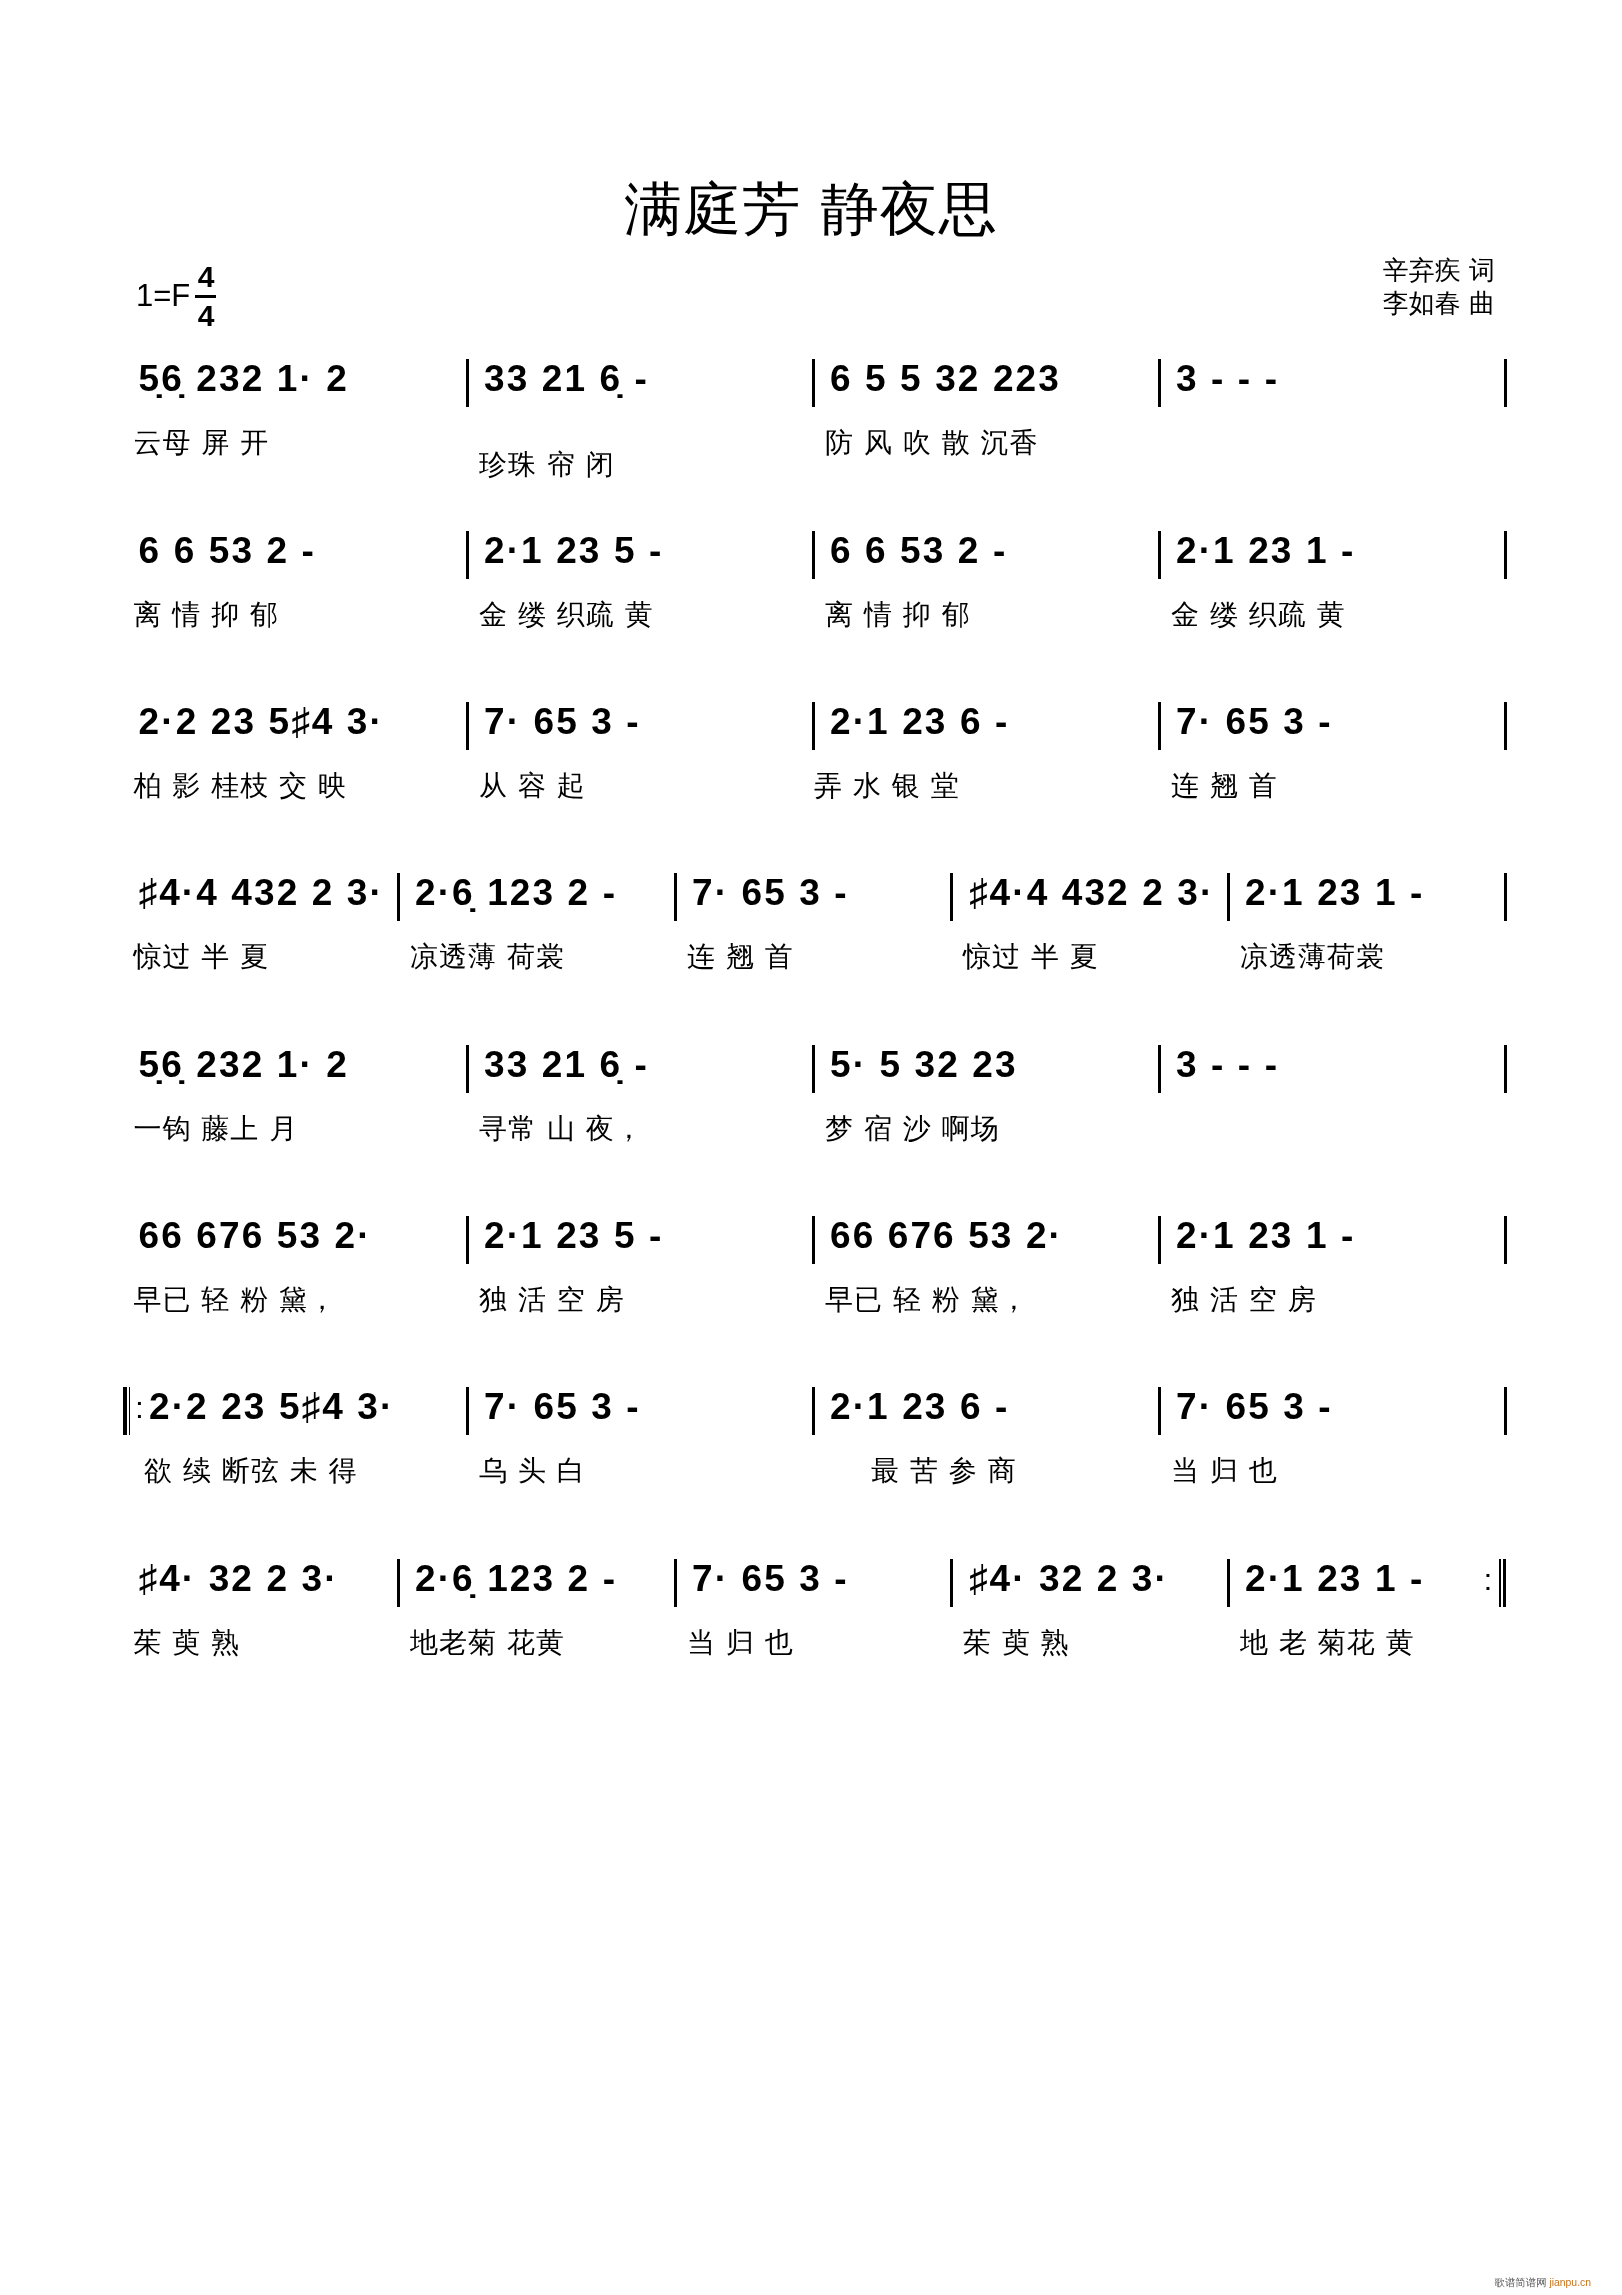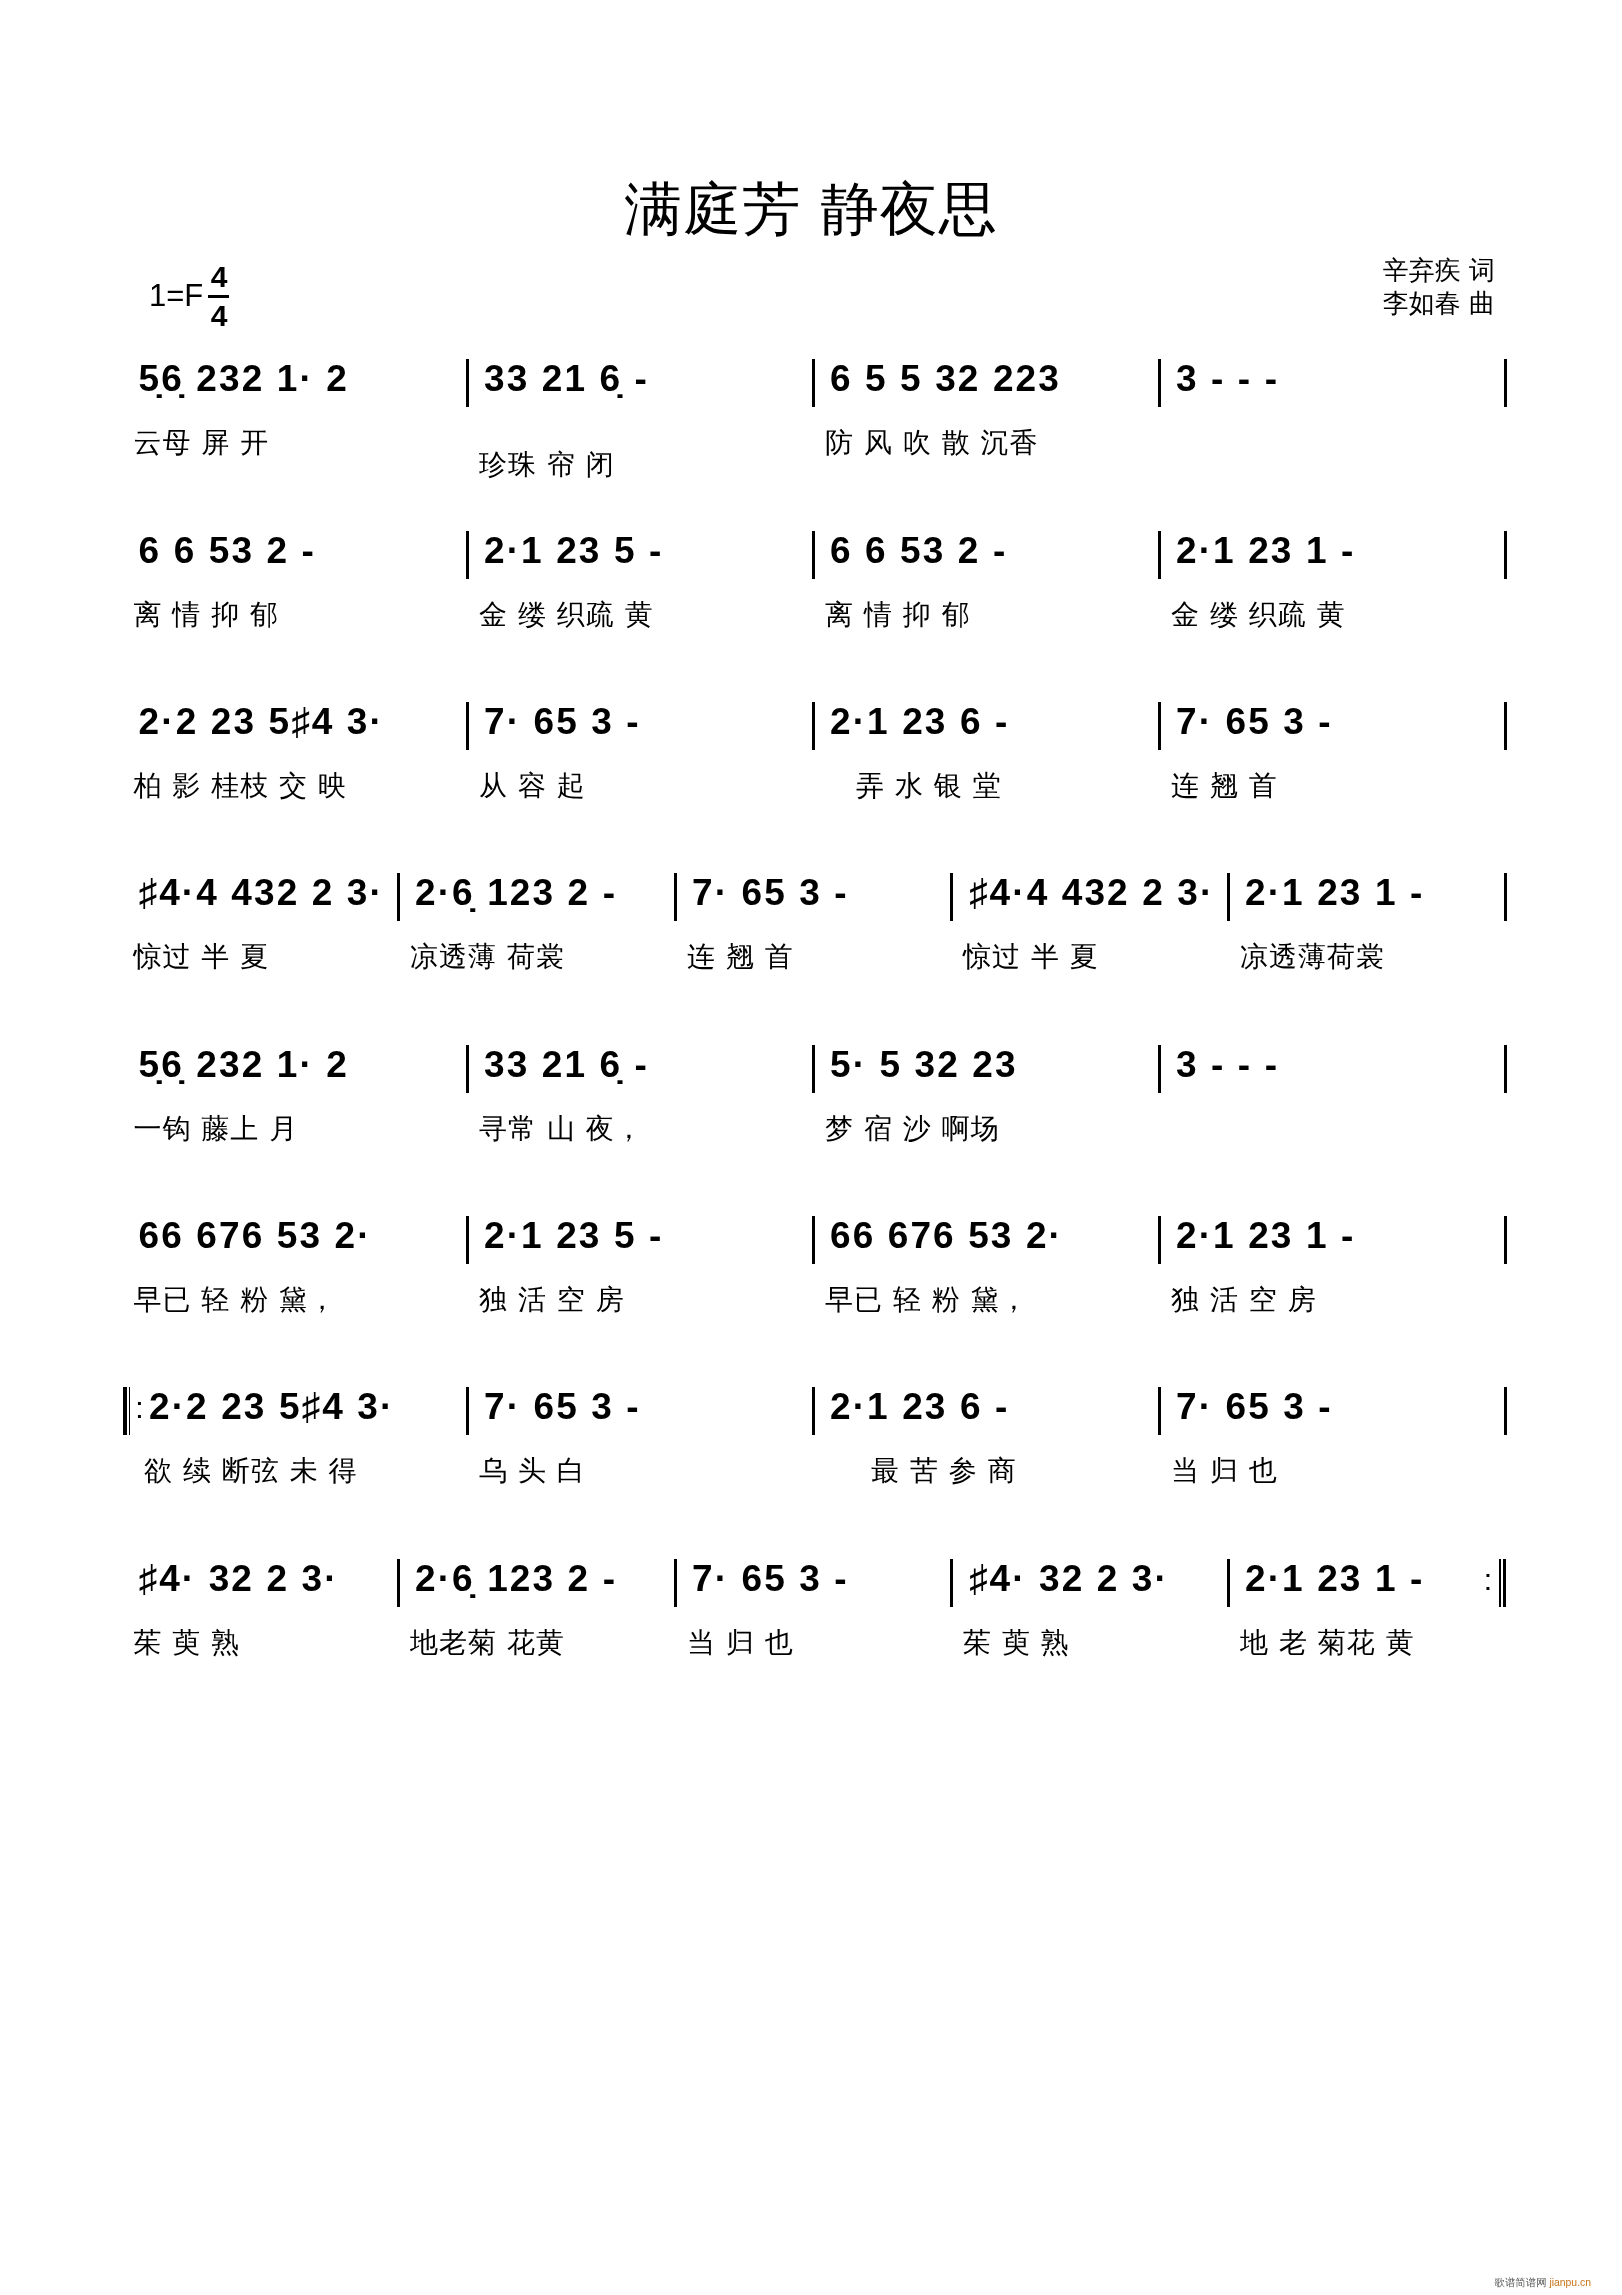--- a/index.html
+++ b/index.html
@@ -1,20 +1,20 @@
 <!DOCTYPE html>
 <html style="font-size:8.3px"><head>
 <meta charset="utf-8">
 <style>
   html, body { margin: 0; padding: 0; background: #ffffff; }
   body { width: 1622px; height: 2295px; position: relative; overflow: hidden;
          font-family: "Liberation Sans", "DejaVu Sans", sans-serif; color: #000; }
   .title { position: absolute; top: 171px; left: 0; width: 1622px; text-align: center;
            font-size: 58px; font-family: "DejaVu Sans", sans-serif; letter-spacing: 1px; }
-  .key { position: absolute; top: 262px; left: 149px; font-size: 31px; display: flex; align-items: center; }
+  .key { position: absolute; top: 262px; left: 136px; font-size: 31px; display: flex; align-items: center; }
   .timesig { display: inline-flex; flex-direction: column; align-items: center; margin-left: 5.2px;
              font-weight: bold; font-size: 30px; line-height: 30px; }
   .timesig .bar { width: 21px; height: 2.6px; background: #000; margin: 3.1px 0; }
   .credits { position: absolute; top: 254px; right: 127px; text-align: right;
              font-size: 26px; line-height: 33px; font-family: "DejaVu Sans", sans-serif; }
   .system { position: absolute; left: 123px; width: 1383px; height: 156px; }
   .staff { position: absolute; top: 0; left: 0; right: 0; height: 104px; }
   .barline { position: absolute; top: 48px; width: 2.6px; height: 48px; background: #000; }
   .barline.repeat-start, .barline.repeat-end { width: 11.4px; background: transparent; }
   .barline.repeat-start::before, .barline.repeat-end::before,
@@ -89,21 +89,21 @@
         <div class="barline" style="left: 343px;"></div>
         <div class="notes" style="left: 361px;">7· 65 3 -</div>
         <div class="barline" style="left: 689px;"></div>
         <div class="notes" style="left: 707px;">2·1 23 6 -</div>
         <div class="barline" style="left: 1035px;"></div>
         <div class="notes" style="left: 1053px;">7· 65 3 -</div>
         <div class="barline" style="left: 1381px;"></div>
       </div>
       <div class="lyrics" style="left: 10.4px;">柏 影 桂枝 交 映</div>
       <div class="lyrics" style="left: 356px;">从 容 起</div>
-      <div class="lyrics" style="left: 733px;">弄 水 银 堂</div>
+      <div class="lyrics" style="left: 691px;">弄 水 银 堂</div>
       <div class="lyrics" style="left: 1048px;">连 翘 首</div>
     </div>
     <div class="system" style="top: 825px;">
       <div class="staff">
         <div class="notes" style="left: 15.6px;">♯4·4 432 2 3·</div>
         <div class="barline" style="left: 274px;"></div>
         <div class="notes" style="left: 292px;">2·6̣ 123 2 -</div>
         <div class="barline" style="left: 551px;"></div>
         <div class="notes" style="left: 569px;">7· 65 3 -</div>
         <div class="barline" style="left: 827px;"></div>

